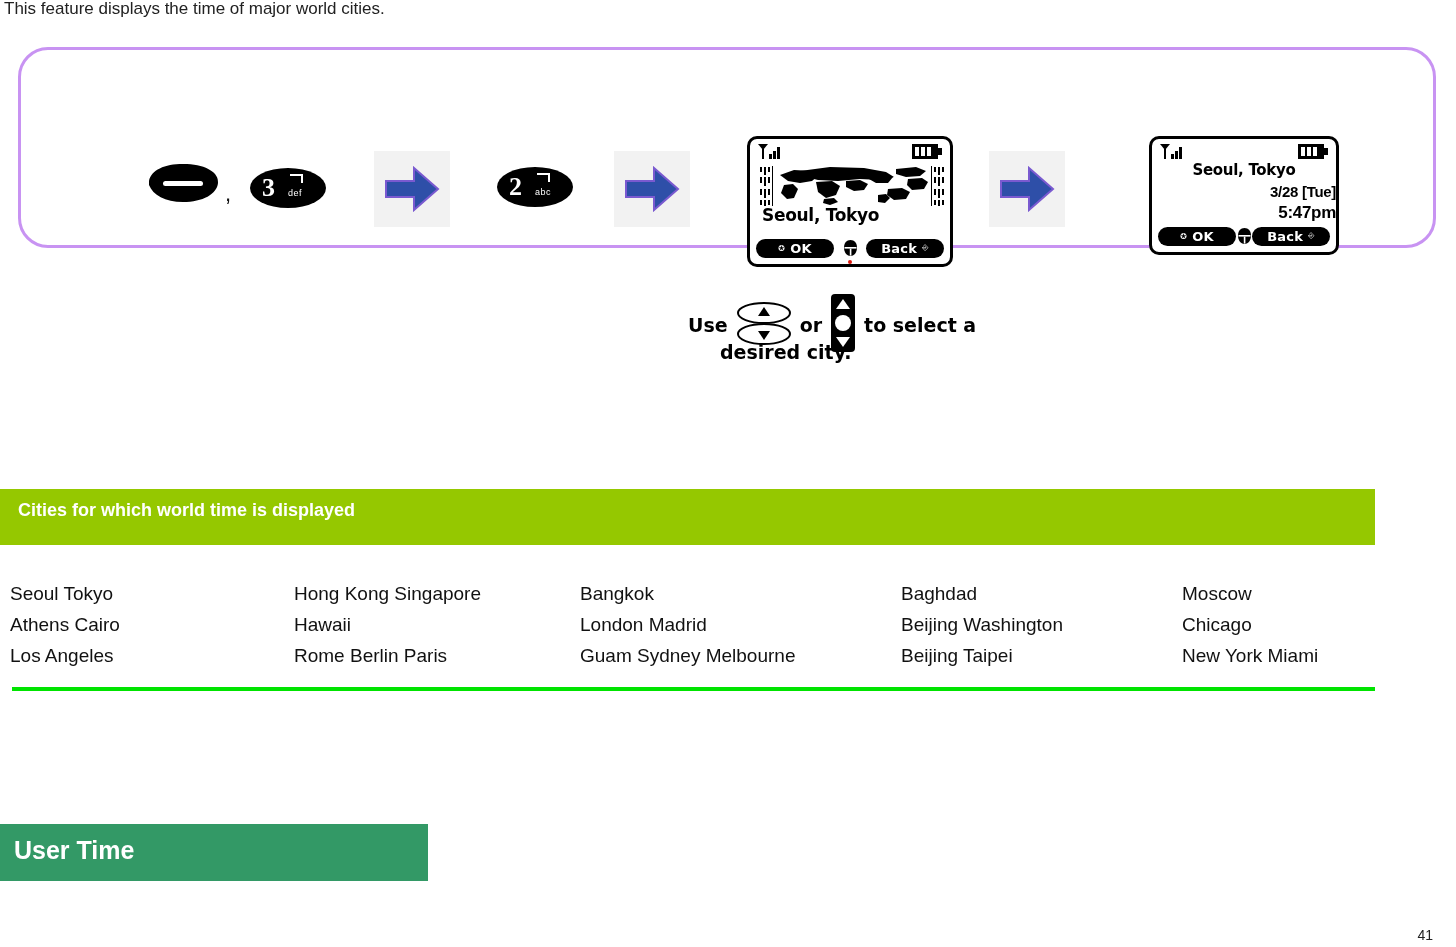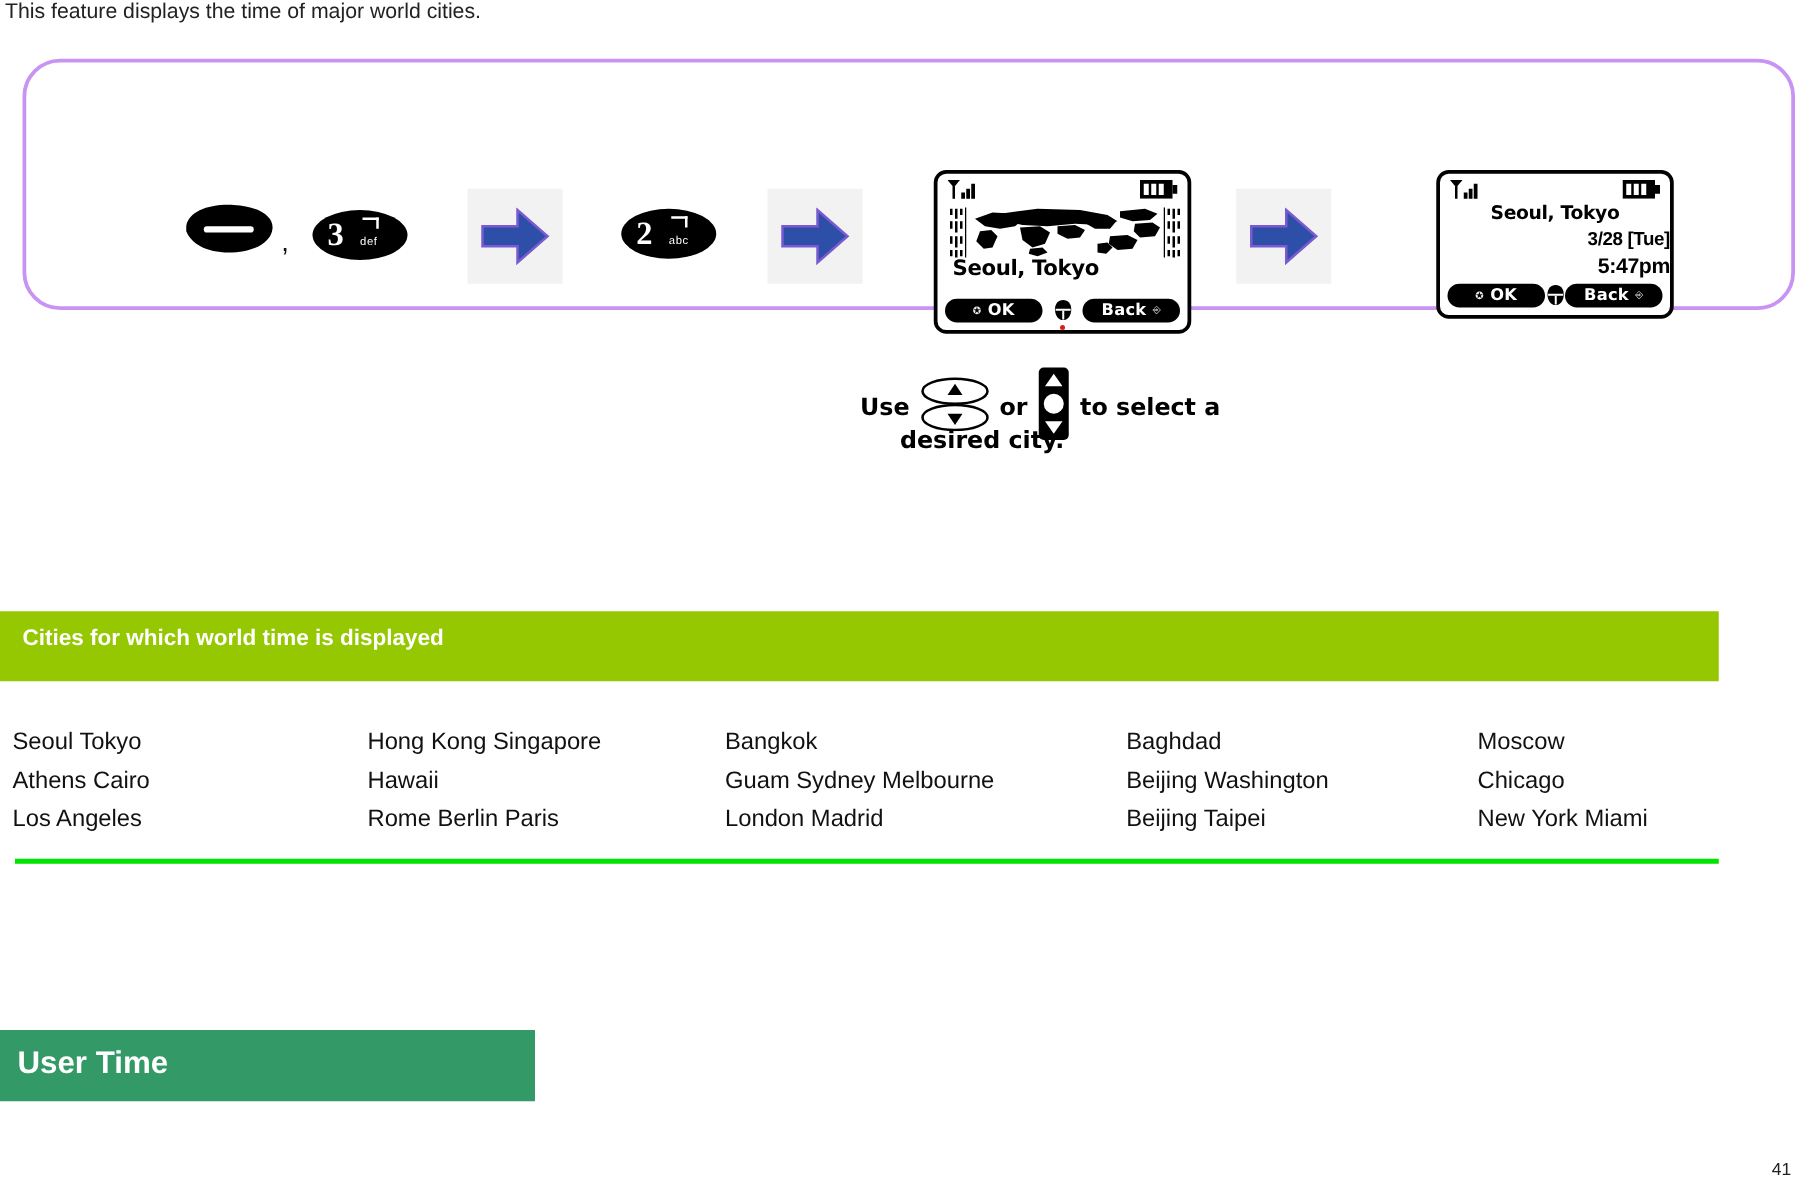--- a/index.html
+++ b/index.html
@@ -474,22 +474,22 @@
     <div class="row">Athens   Cairo</div>
     <div class="row">Los Angeles</div>
   </div>
   <div class="city-col col1">
     <div class="row">Hong Kong   Singapore</div>
     <div class="row">Hawaii</div>
     <div class="row">Rome   Berlin   Paris</div>
   </div>
   <div class="city-col col2">
     <div class="row">Bangkok</div>
+    <div class="row">London   Madrid</div>
     <div class="row">Guam   Sydney   Melbourne</div>
-    <div class="row">London   Madrid</div>
   </div>
   <div class="city-col col3">
     <div class="row">Baghdad</div>
     <div class="row">Beijing   Washington</div>
     <div class="row">Beijing   Taipei</div>
   </div>
   <div class="city-col col4">
     <div class="row">Moscow</div>
     <div class="row">Chicago</div>
     <div class="row">New York   Miami</div>

